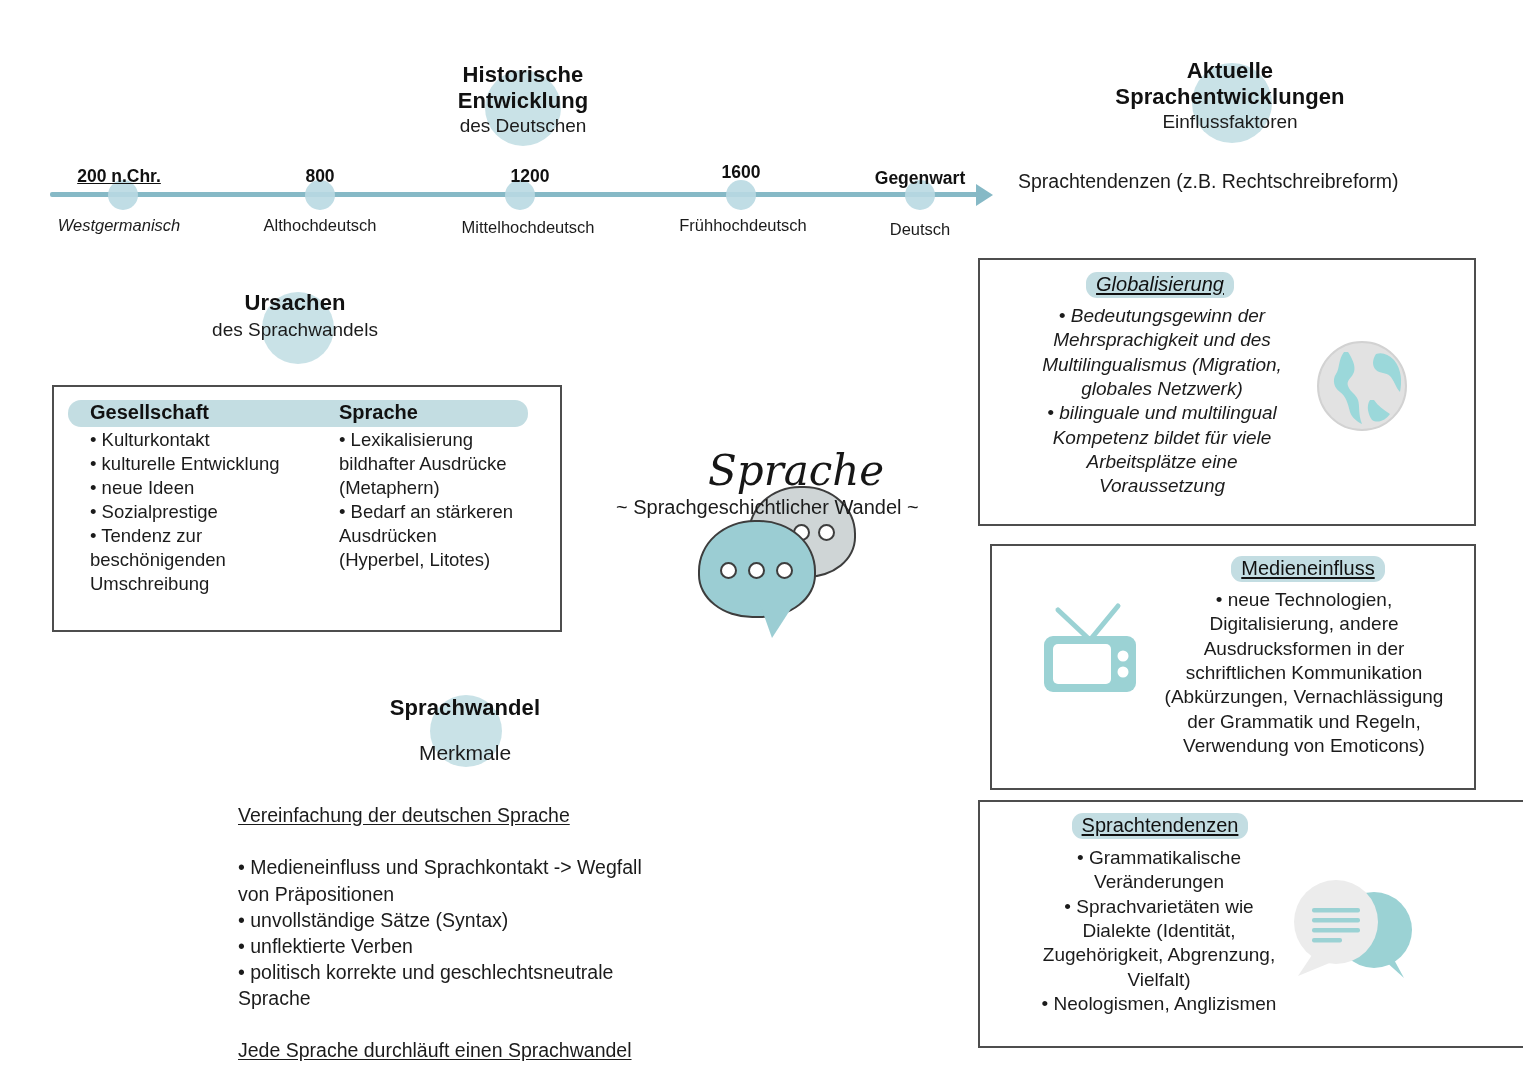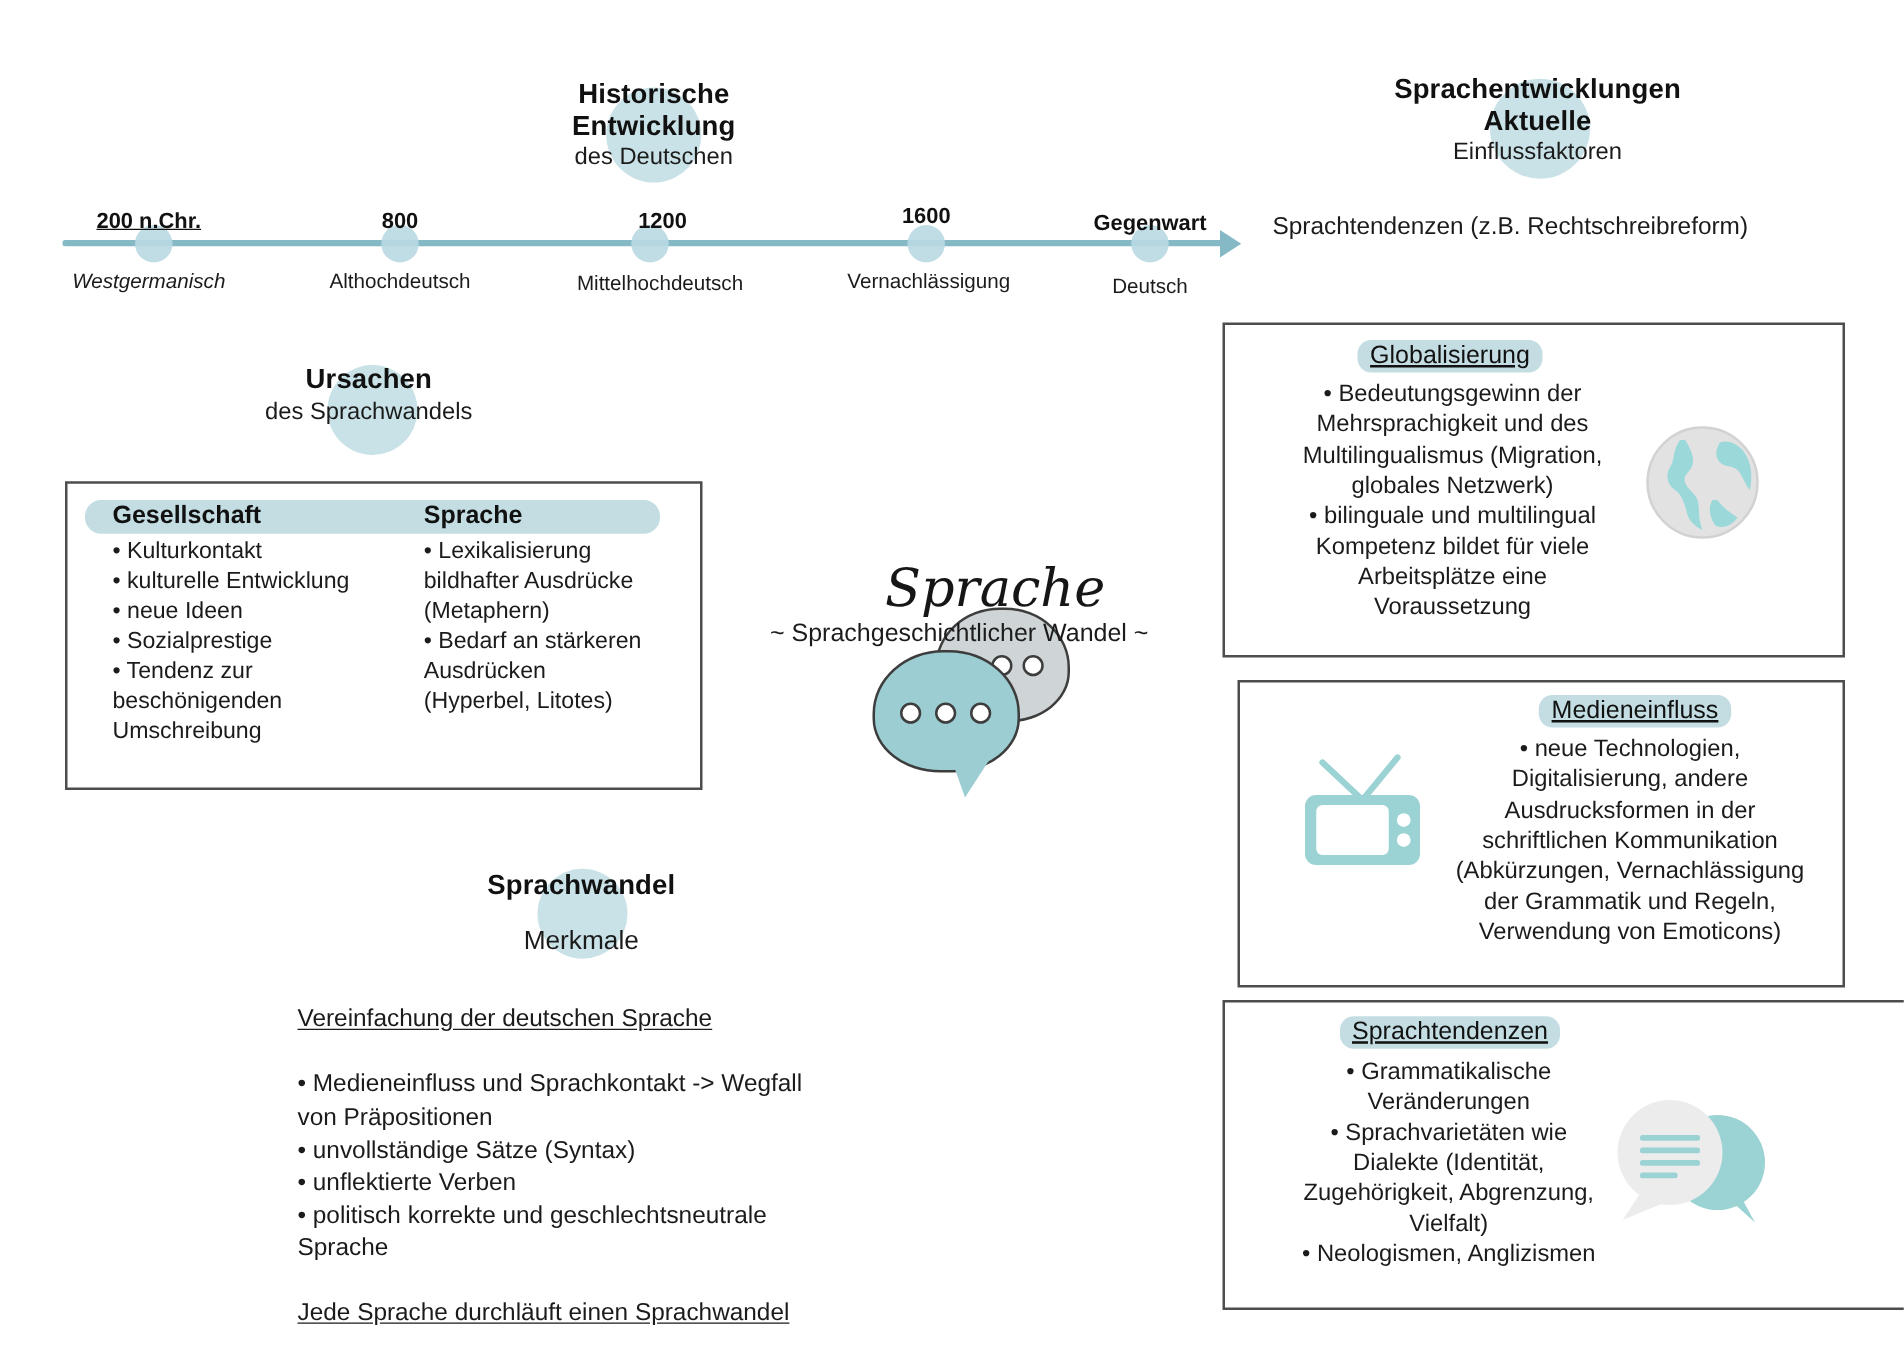--- a/index.html
+++ b/index.html
@@ -176,22 +176,22 @@
 
 <div class="abs head-block" style="left:398px; top:62px; width:250px;">
   <div class="blob" style="left:87px; top:8px; width:76px; height:76px;"></div>
   <div class="h1" style="font-size:22px;">Historische</div>
   <div class="h1" style="font-size:22px;">Entwicklung</div>
   <div class="h2" style="font-size:19px; margin-top:2px;">des Deutschen</div>
 </div>
 
 <div class="abs head-block" style="left:1020px; top:58px; width:420px;">
   <div class="blob" style="left:172px; top:5px; width:80px; height:80px;"></div>
+  <div class="h1" style="font-size:22px;">Aktuelle</div>
   <div class="h1" style="font-size:22px;">Sprachentwicklungen</div>
-  <div class="h1" style="font-size:22px;">Aktuelle</div>
   <div class="h2" style="font-size:19px; margin-top:2px;">Einflussfaktoren</div>
 </div>
 
 <div class="abs" style="left:1018px; top:168px; width:470px; font-size:19.5px; line-height:1.42; color:#1b1b1b;">
   <div>Sprachtendenzen (z.B. Rechtschreibreform)</div>
 </div>
 
 <div class="abs" id="timeline" style="left:50px; top:178px; width:960px; height:60px;">
   <div id="timeline-line" class="abs" style="left:0; top:14px; width:928px;"></div>
   <div id="tl-arrow" style="left:926px; top:5.5px;"></div>
@@ -204,21 +204,21 @@
 
   <div class="tl-year" style="left:69px;  top:-12px;text-decoration:underline;">200 n.Chr.</div>
   <div class="tl-year" style="left:270px; top:-12px;">800</div>
   <div class="tl-year" style="left:480px; top:-12px;">1200</div>
   <div class="tl-year" style="left:691px; top:-16px;">1600</div>
   <div class="tl-year" style="left:870px; top:-10px;">Gegenwart</div>
 
   <div class="tl-label" style="left:69px;  top:38px;font-style:italic;">Westgermanisch</div>
   <div class="tl-label" style="left:270px; top:38px;">Althochdeutsch</div>
   <div class="tl-label" style="left:478px; top:40px;">Mittelhochdeutsch</div>
-  <div class="tl-label" style="left:693px; top:38px;">Vernachlässigung</div>
+  <div class="tl-label" style="left:693px; top:38px;">Frühhochdeutsch</div>
   <div class="tl-label" style="left:870px; top:42px;">Deutsch</div>
 </div>
 
 <div class="abs head-block" style="left:180px; top:290px; width:230px;">
   <div class="blob" style="left:82px; top:2px; width:72px; height:72px;"></div>
   <div class="h1" style="font-size:22px;">Ursachen</div>
   <div class="h2" style="font-size:19px; margin-top:3px;">des Sprachwandels</div>
 </div>
 
 <div class="framed" style="left:52px; top:385px; width:510px; height:247px;">
@@ -283,21 +283,21 @@
   <div>• Medieneinfluss und Sprachkontakt -&gt; Wegfall
 von Präpositionen
 • unvollständige Sätze (Syntax)
 • unflektierte Verben
 • politisch korrekte und geschlechtsneutrale
 Sprache</div>
   <div class="u">Jede Sprache durchläuft einen Sprachwandel</div>
   
 </div>
 
-<div class="framed" style="left:978px; top:258px; width:498px; height:268px;">
+<div class="framed" style="left:978px; top:258px; width:498px; height:268px;font-style:italic;">
   <div class="abs" style="left:0; top:12px; width:360px; text-align:center;">
     <span class="pill">Globalisierung</span>
   </div>
   <div class="info-text" style="left:12px; top:44px; width:340px;">• Bedeutungsgewinn der
 Mehrsprachigkeit und des
 Multilingualismus (Migration,
 globales Netzwerk)
 • bilinguale und multilingual
 Kompetenz bildet für viele
 Arbeitsplätze eine

